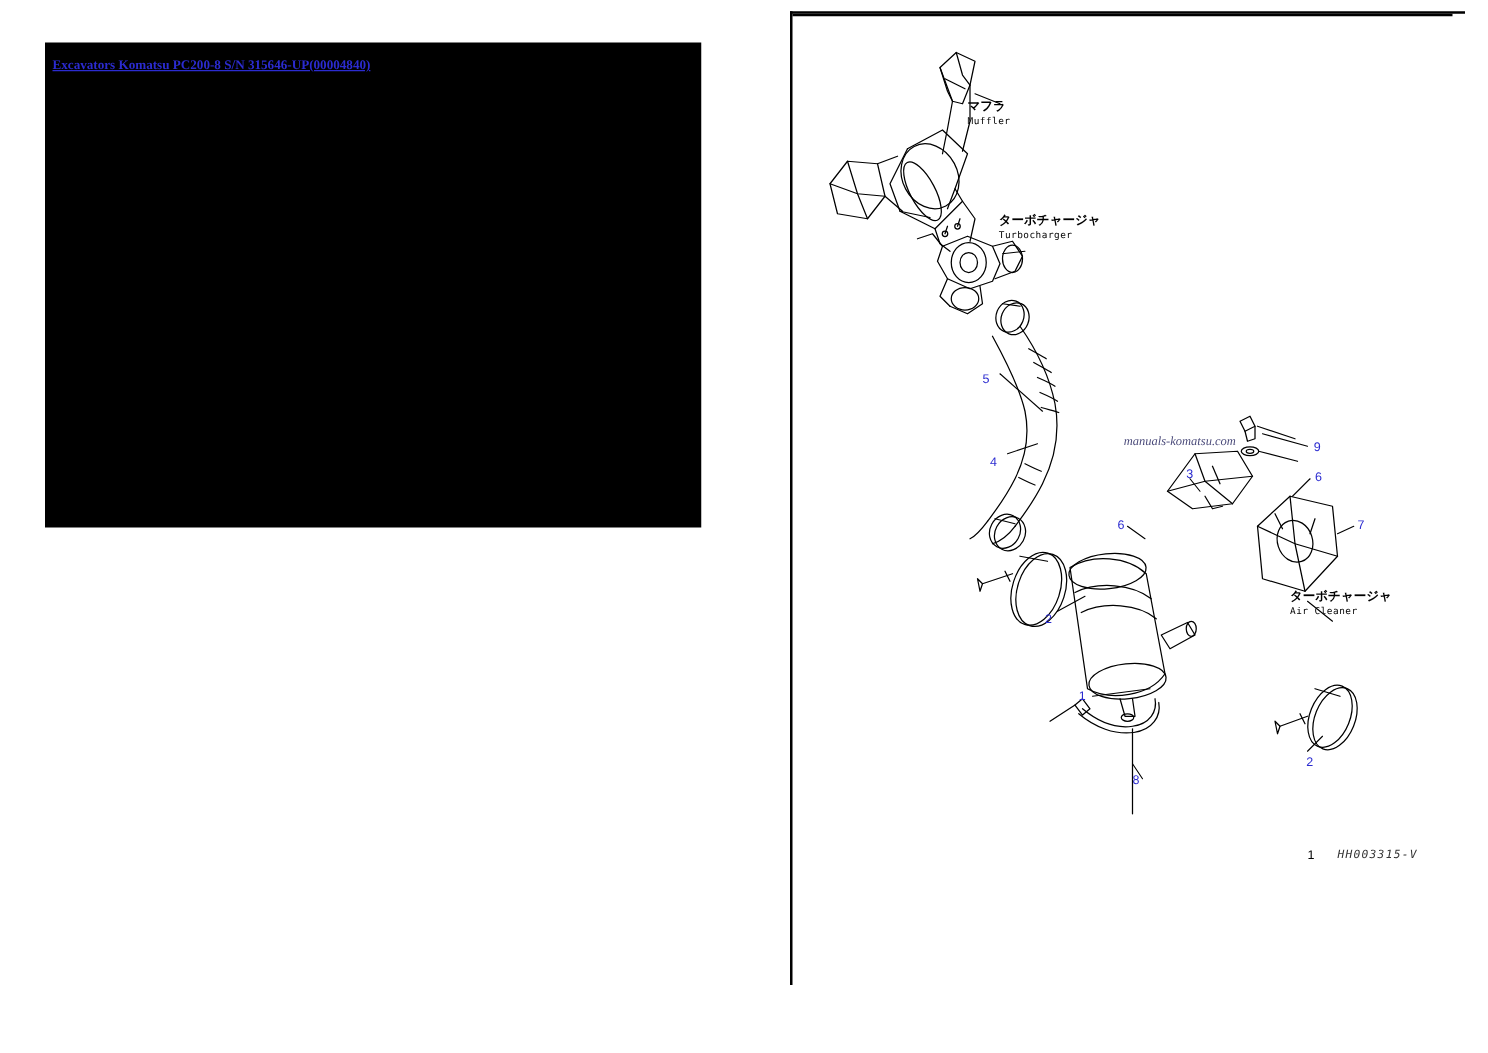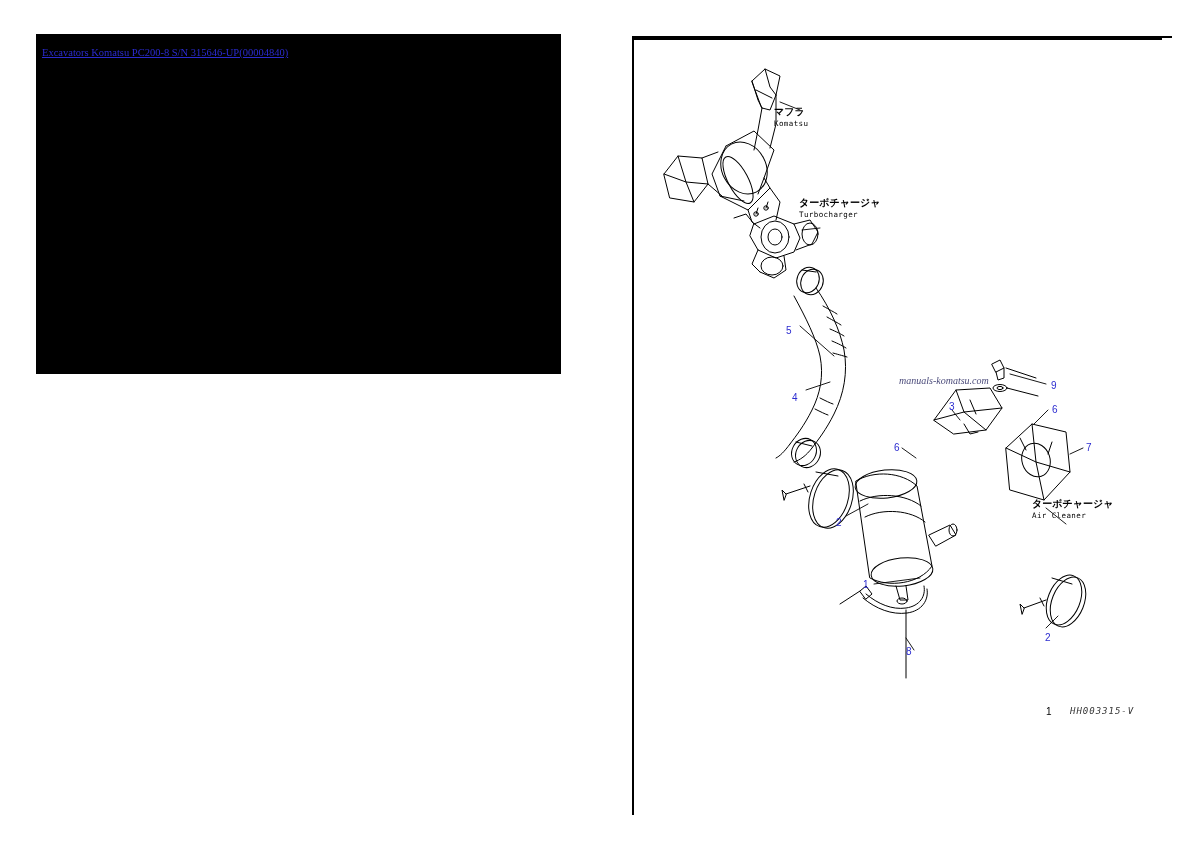--- a/index.html
+++ b/index.html
@@ -14,41 +14,42 @@
     font-family: "Liberation Sans", sans-serif;
     overflow: hidden;
   }
 
   
   #left-panel {
     position: absolute;
     left: 36px;
     top: 34px;
     width: 525px;
-    height: 340px;
+    height: 388px;
     background: #000000;
+    font-weight: bold;
   }
   #left-panel-title {
     position: absolute;
     left: 6px;
     top: 13px;
     color: #2b2bd0;
     font-size: 10.5px;
     line-height: 12px;
     white-space: nowrap;
     text-decoration: underline;
     cursor: pointer;
     font-family: "Liberation Serif", serif;
   }
 
   
   #diagram-panel {
     position: absolute;
     left: 632px;
-    top: 36px;
+    top: 9px;
     width: 528px;
     height: 777px;
     background: #ffffff;
     border-left: 2px solid #000000;
     border-top: 2px solid #000000;
     padding-left: 10px;
   }
   #diagram-panel .top-rule {
     position: absolute;
     left: 0;
@@ -243,21 +244,21 @@
 
       <path d="M146 64 L166 72" stroke-width="0.9"></path>
 
       <path d="M168 192 L186 190" stroke-width="0.9"></path>
 
       <path d="M432 486 L412 470" stroke-width="0.9"></path>
     </g>
   </svg>
 
   <div class="lbl jp" style="left:140px; top:67px;">マフラ</div>
-  <div class="lbl en" style="left:140px; top:81px;">Komatsu</div>
+  <div class="lbl en" style="left:140px; top:81px;">Muffler</div>
 
   <div class="lbl jp" style="left:165px; top:158px;">ターボチャージャ</div>
   <div class="lbl en" style="left:165px; top:172px;">Turbocharger</div>
 
   <div class="lbl jp" style="left:398px; top:459px;">ターボチャージャ</div>
   <div class="lbl en" style="left:398px; top:473px;">Air Cleaner</div>
 
   <div class="lbl watermark" style="left:265px; top:337px;font-style:italic;">manuals-komatsu.com</div>
 
   <div class="lbl figcode" style="left:436px; top:668px;font-style:italic;">HH003315-V</div>

